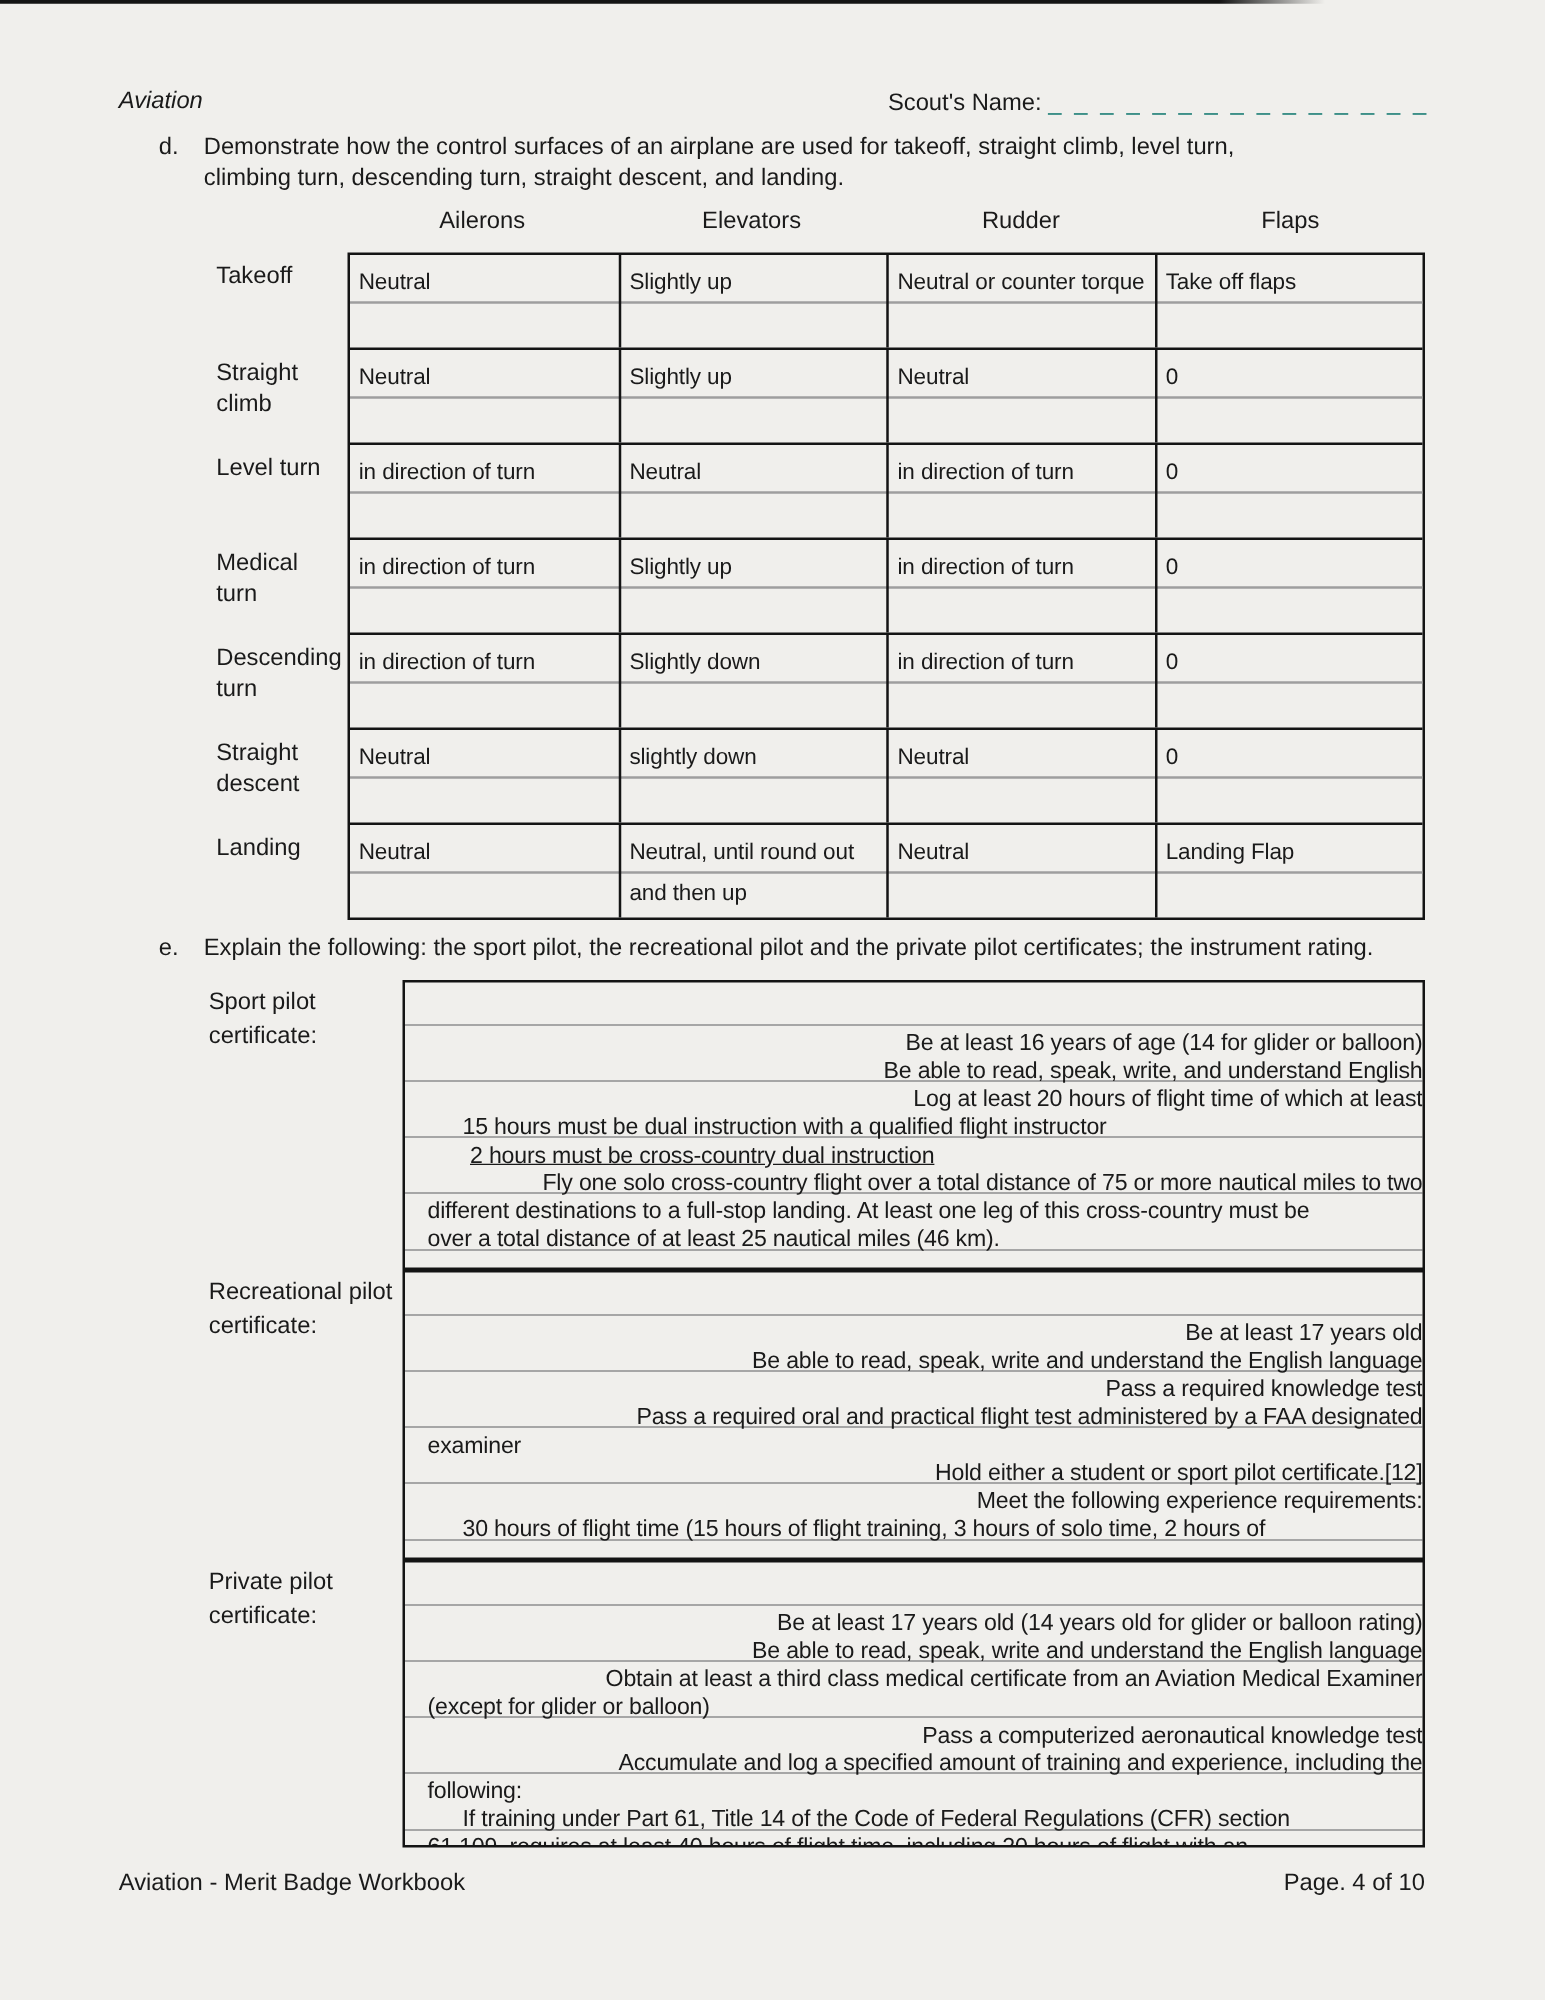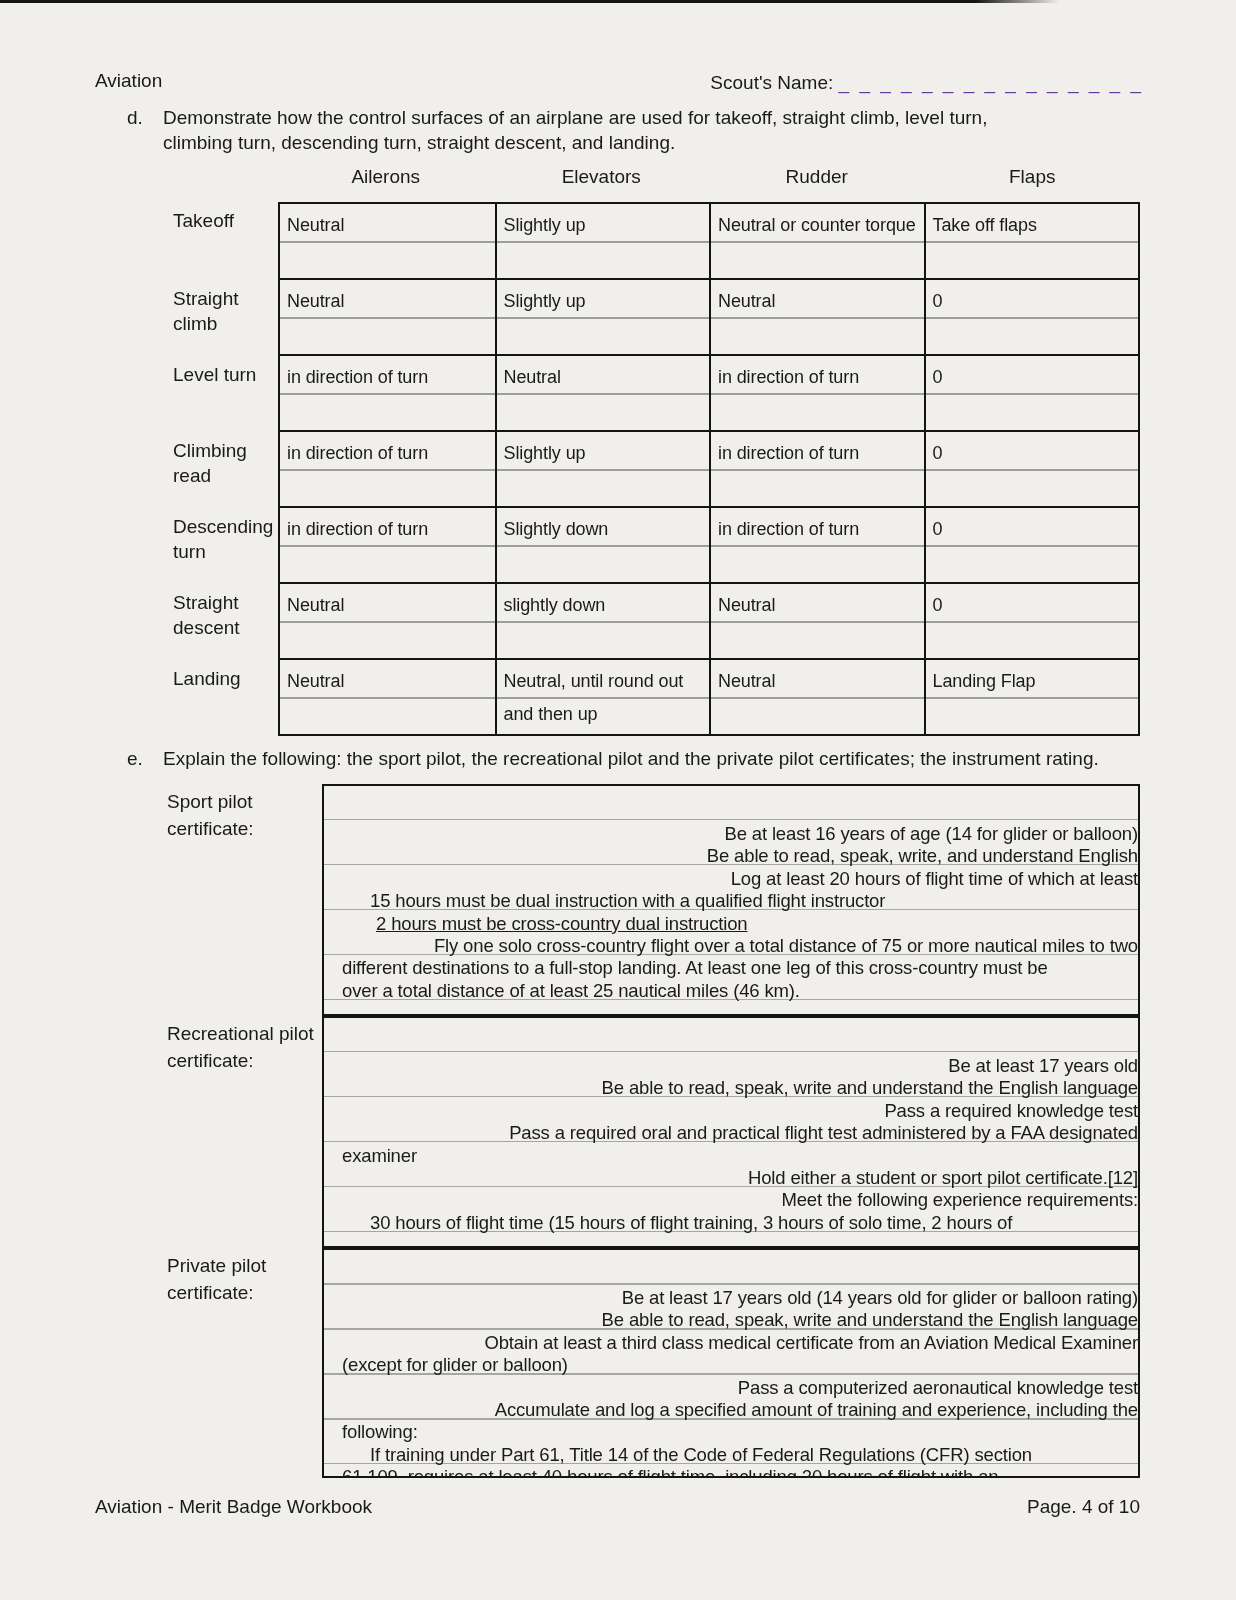--- a/index.html
+++ b/index.html
@@ -7,23 +7,23 @@
   .page{
     position:relative;
     width:1236px;height:1600px;
     background:#f0efec;
     font-family:"Liberation Sans","DejaVu Sans",sans-serif;
     color:#1a1a1a;
     overflow:hidden;
   }
   .top-edge-line{position:absolute;left:0;top:0;width:1060px;height:3px;
     background:linear-gradient(to right,#141414 0 92%,rgba(20,20,20,0) 100%);}
-  .hdr-left{position:absolute;left:95px;top:70px;font-size:19px;}
+  .hdr-left{position:absolute;left:95px;top:70px;font-size:19px;font-style:italic;}
   .scout-block{position:absolute;right:94px;top:72px;font-size:19px;white-space:nowrap;}
-  .scout-blank{letter-spacing:1px;word-spacing:3px;color:#6d28d9;}
+  .scout-blank{letter-spacing:1px;word-spacing:3px;color:#0f766e;}
   .item{position:absolute;display:flex;font-size:19px;line-height:25px;}
   .item-d{left:127px;top:105px;width:940px;}
   .item-e{left:127px;top:746px;width:1060px;}
   .item .marker{width:22px;flex:0 0 22px;margin-right:14px;}
   .item-d .item-text{width:880px;}
 
   
   .col-headers{position:absolute;left:278px;top:166px;width:862px;display:flex;}
   .col-headers span{flex:1;text-align:center;font-size:19px;}
   .ctable{position:absolute;left:278px;top:202px;width:858px;border:2px solid #141414;}
@@ -80,21 +80,21 @@
   <div class="col-headers">
     <span>Ailerons</span>
     <span>Elevators</span>
     <span>Rudder</span>
     <span>Flaps</span>
   </div>
 
   <div class="row-label" style="top:208px">Takeoff</div>
   <div class="row-label" style="top:286px">Straight climb</div>
   <div class="row-label" style="top:362px">Level turn</div>
-  <div class="row-label" style="top:438px">Climbing read</div>
+  <div class="row-label" style="top:438px">Medical turn</div>
   <div class="row-label" style="top:514px">Descending turn</div>
   <div class="row-label" style="top:590px">Straight descent</div>
   <div class="row-label" style="top:666px">Landing</div>
 
   <div class="ctable">
     <div class="t-row">
       <div class="t-cell">Neutral</div>
       <div class="t-cell">Slightly up</div>
       <div class="t-cell">Neutral or counter torque</div>
       <div class="t-cell">Take off flaps</div>

